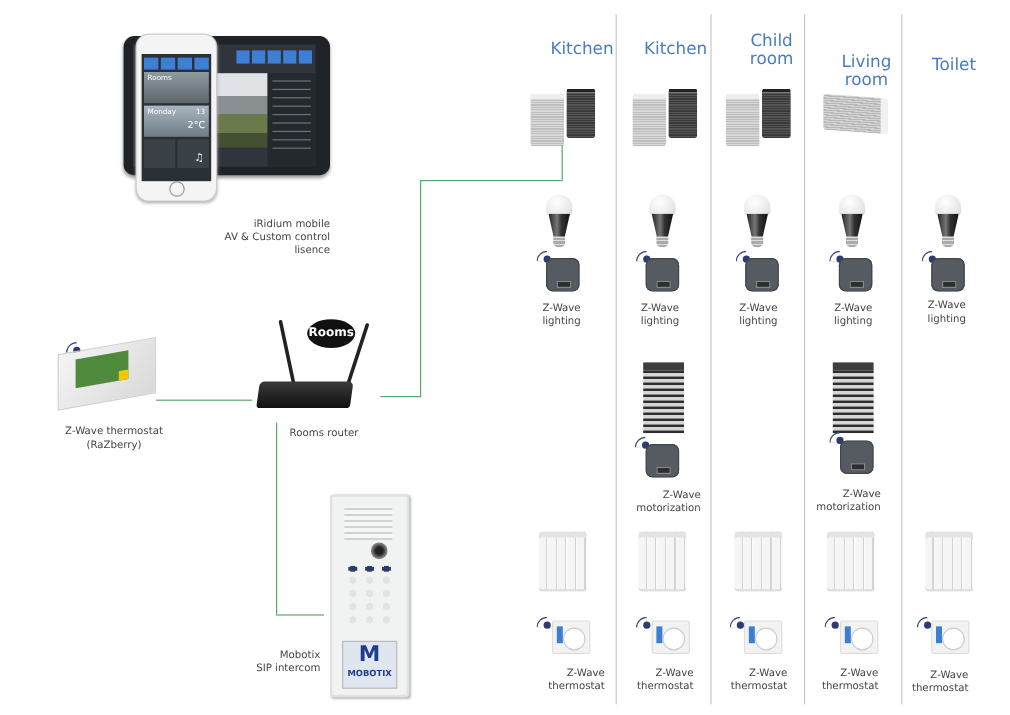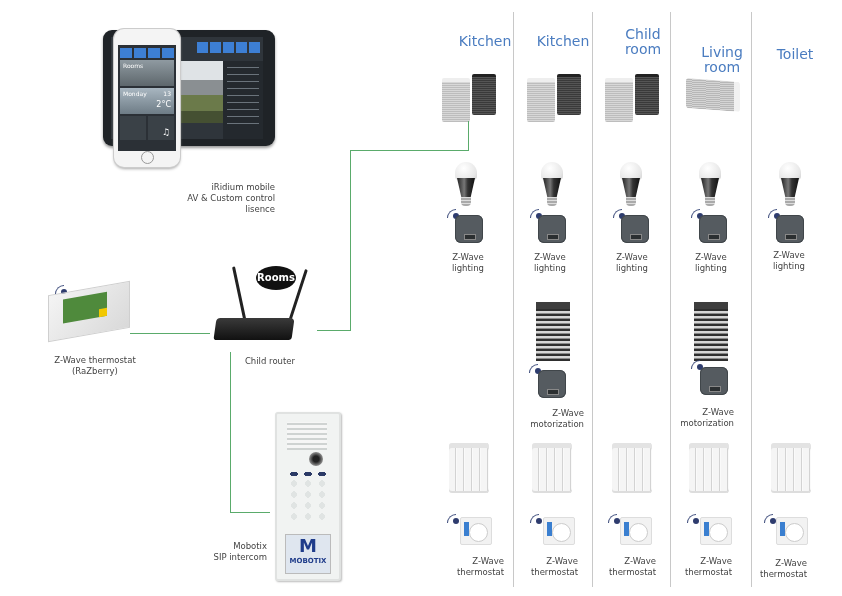--- a/index.html
+++ b/index.html
@@ -308,21 +308,21 @@
     <div class="board"></div>
     <div class="yel"></div>
   </div>
 <div class="lbl" style="left:50px;top:355px;width:90px">Z-Wave thermostat
 (RaZberry)</div>
 
 <div class="wifi-logo">Rooms</div>
 <div class="antenna" style="left:238px;top:266px;transform:rotate(-12deg)"></div>
 <div class="antenna" style="left:296px;top:268px;transform:rotate(18deg)"></div>
 <div class="router"></div>
-<div class="lbl" style="left:235px;top:356px;width:70px">Child router</div>
+<div class="lbl" style="left:235px;top:356px;width:70px">Rooms router</div>
 
 <div class="intercom">
   <div class="grill"></div>
     <div class="cam"></div>
     <div class="topkeys"></div>
     <div class="keys"></div>
   <div class="plate">
       <div style="font-size:18px;line-height:22px">M</div>
       <div>MOBOTIX</div>
     </div>

